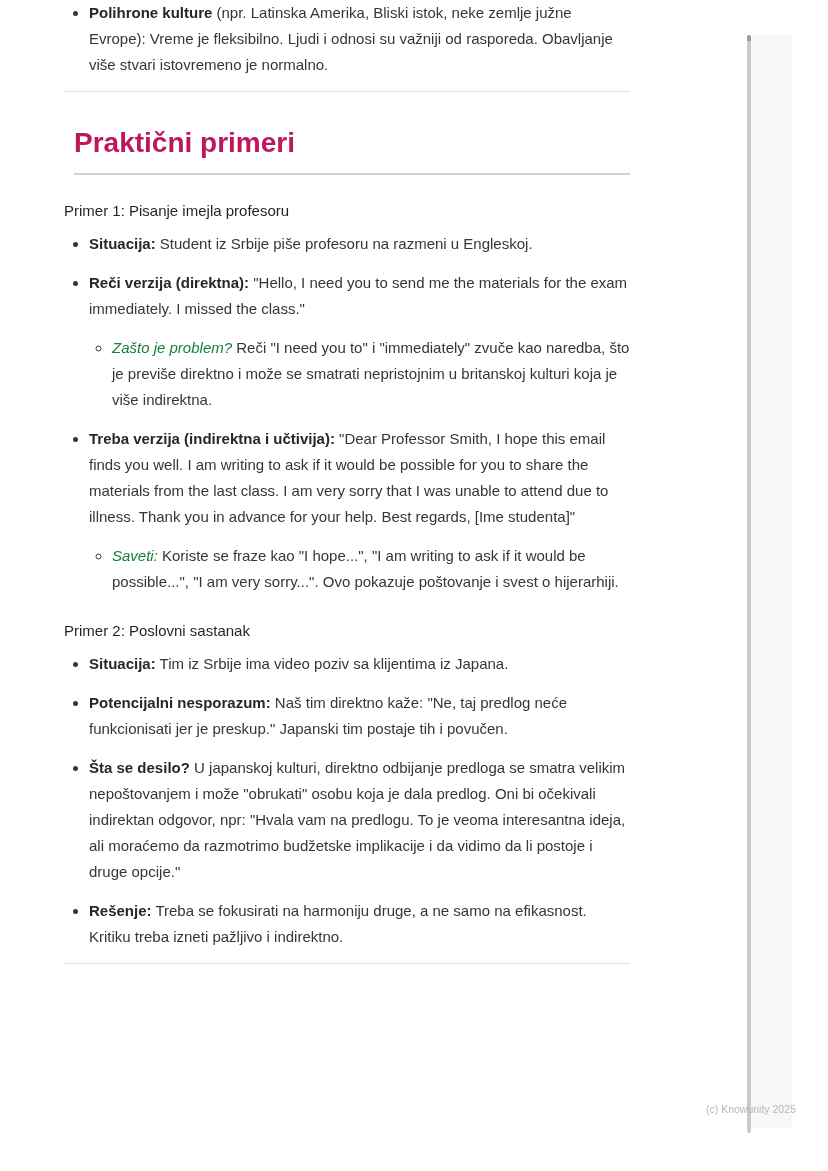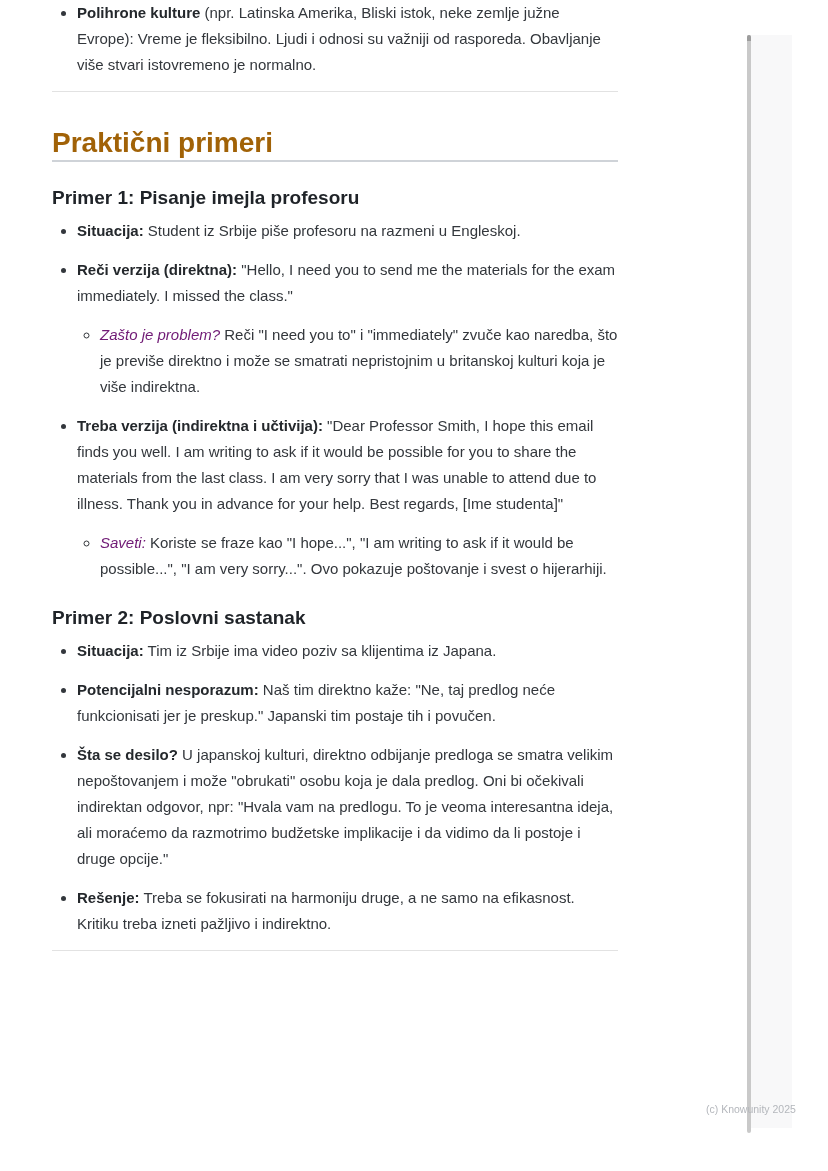--- a/index.html
+++ b/index.html
@@ -8,21 +8,21 @@
     width: 828px;
     height: 1171px;
     background: #ffffff;
     font-family: "Liberation Sans", sans-serif;
     color: #33373c;
     position: relative;
     overflow: hidden;
   }
   .content {
     position: absolute;
-    left: 52px;
+    left: 64px;
     top: 0;
     width: 566px;
   }
   ul.bullets {
     margin: 0;
     padding-left: 25px;
     list-style: disc;
   }
   ul.bullets > li {
     font-size: 15px;
@@ -36,39 +36,39 @@
     padding-left: 23px;
     list-style: circle;
   }
   ul.sub-bullets > li {
     font-size: 15px;
     line-height: 26px;
     margin-bottom: 0;
   }
   .top-list { margin-top: 36px; }
   strong.lead { font-weight: bold; color: #24282c; }
-  em.lead-italic { color: #701a75; }
+  em.lead-italic { color: #15803d; }
   hr.rule {
     border: none;
     border-top: 1.5px solid #e2e2e2;
     margin: 10px 0 0 0;
   }
   h1.section-heading {
     font-size: 28px;
     line-height: 34px;
     font-weight: bold;
-    color: #a16207;
-    margin: 34px 0 0 0;
-    padding-bottom: 0;
+    color: #be185d;
+    margin: 34px 0 0 10px;
+    padding-bottom: 13px;
     border-bottom: 2px solid #cfd3d8;
   }
   h3.sub-heading {
-    font-size: 19px;
+    font-size: 15px;
     line-height: 20px;
-    font-weight: bold;
+    font-weight: normal;
     color: #1f2328;
     margin: 26px 0 0 0;
   }
   h3.sub-heading + ul.bullets { margin-top: 10px; }
   .hr-after-list { margin-top: 10px; }
   .footer {
     position: absolute;
     left: 706px;
     top: 1102px;
     font-size: 10.5px;

